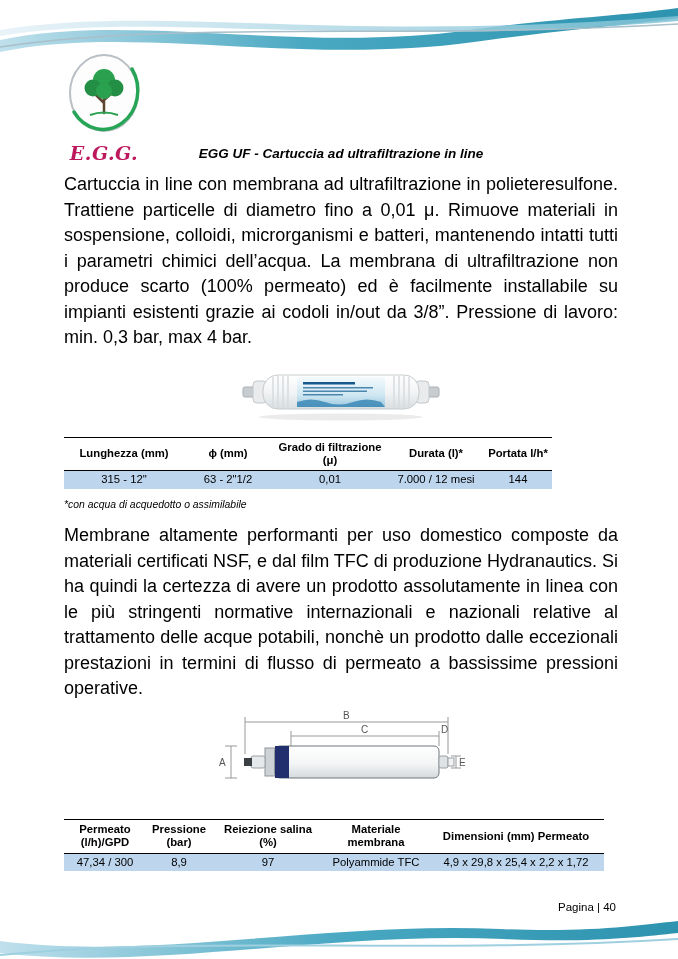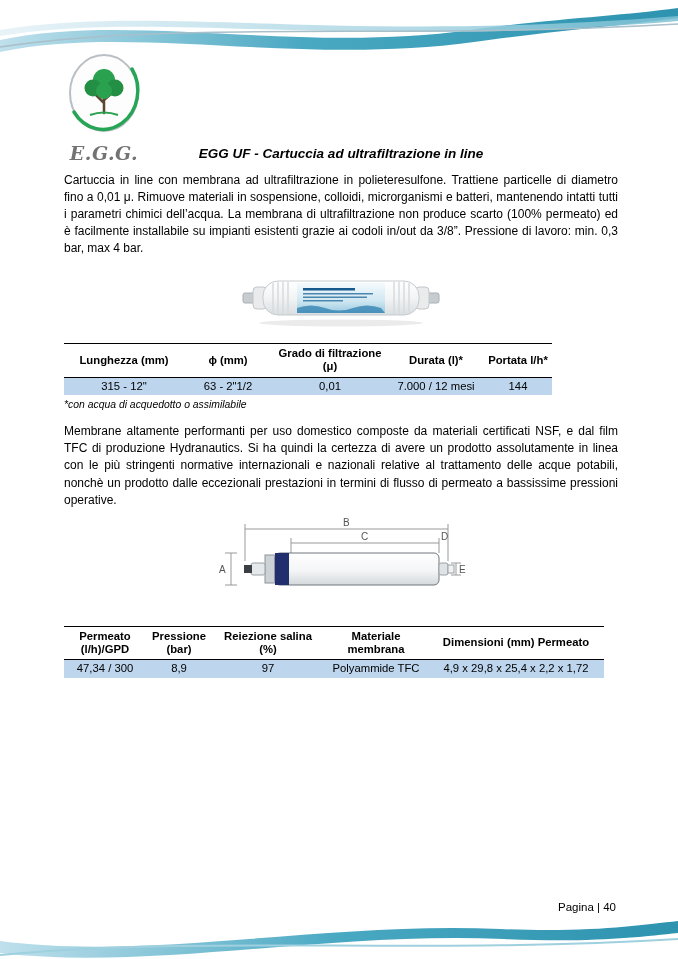--- a/index.html
+++ b/index.html
@@ -7,32 +7,32 @@
     position:relative; width:678px; height:959px; margin:0 auto;
     background:#ffffff; overflow:hidden;
     font-family:"Liberation Sans", sans-serif; color:#000;
   }
   .top-wave { position:absolute; top:0; left:0; display:block; }
   .bottom-wave { position:absolute; bottom:0; left:0; display:block; }
 
   .logo-block { position:absolute; top:50px; left:60px; width:88px; text-align:center; }
   .logo-text {
     margin-top:2px; font-family:"DejaVu Serif", serif; font-style:italic; font-weight:bold;
-    font-size:19px; color:#737373; letter-spacing:0.5px;
+    font-size:19px; color:#be185d; letter-spacing:0.5px;
   }
 
   .content { position:absolute; top:146px; left:64px; width:554px; }
 
   .sec-title {
     margin:0; text-align:center; font-size:13.5px; font-weight:bold; font-style:italic;
   }
   .sec-title.second { margin-top:26px; }
 
   .body-text {
-    margin:11px 0 0 0; font-size:12px; line-height:1.42; text-align:justify;
+    margin:11px 0 0 0; font-size:18px; line-height:1.42; text-align:justify;
   }
 
   .figure { text-align:center; margin-top:13px; }
   .figure.membrane { margin-top:8px; }
 
   table.spec-table {
     border-collapse:collapse; table-layout:fixed; margin-top:11px;
     font-size:11.3px;
   }
   table.t1 { width:488px; }
@@ -40,21 +40,21 @@
   table.spec-table th {
     border-top:1px solid #000; border-bottom:1px solid #000;
     font-weight:bold; text-align:center; vertical-align:middle;
     padding:3px 4px; line-height:1.18; background:#fff;
   }
   table.spec-table td {
     background:#bdd6ee; text-align:center; vertical-align:middle;
     padding:2px 4px; line-height:1.2;
   }
   .footnote {
-    margin-top:3px; font-size:10.4px; font-style:italic; line-height:1.35;
+    margin-top:9px; font-size:10.4px; font-style:italic; line-height:1.35;
   }
   .footnote.long { margin-top:5px; width:554px; }
 
   .page-number {
     position:absolute; right:62px; bottom:46px; font-size:11.5px; color:#000;
   }
 </style>
 </head>
 <body>
 

